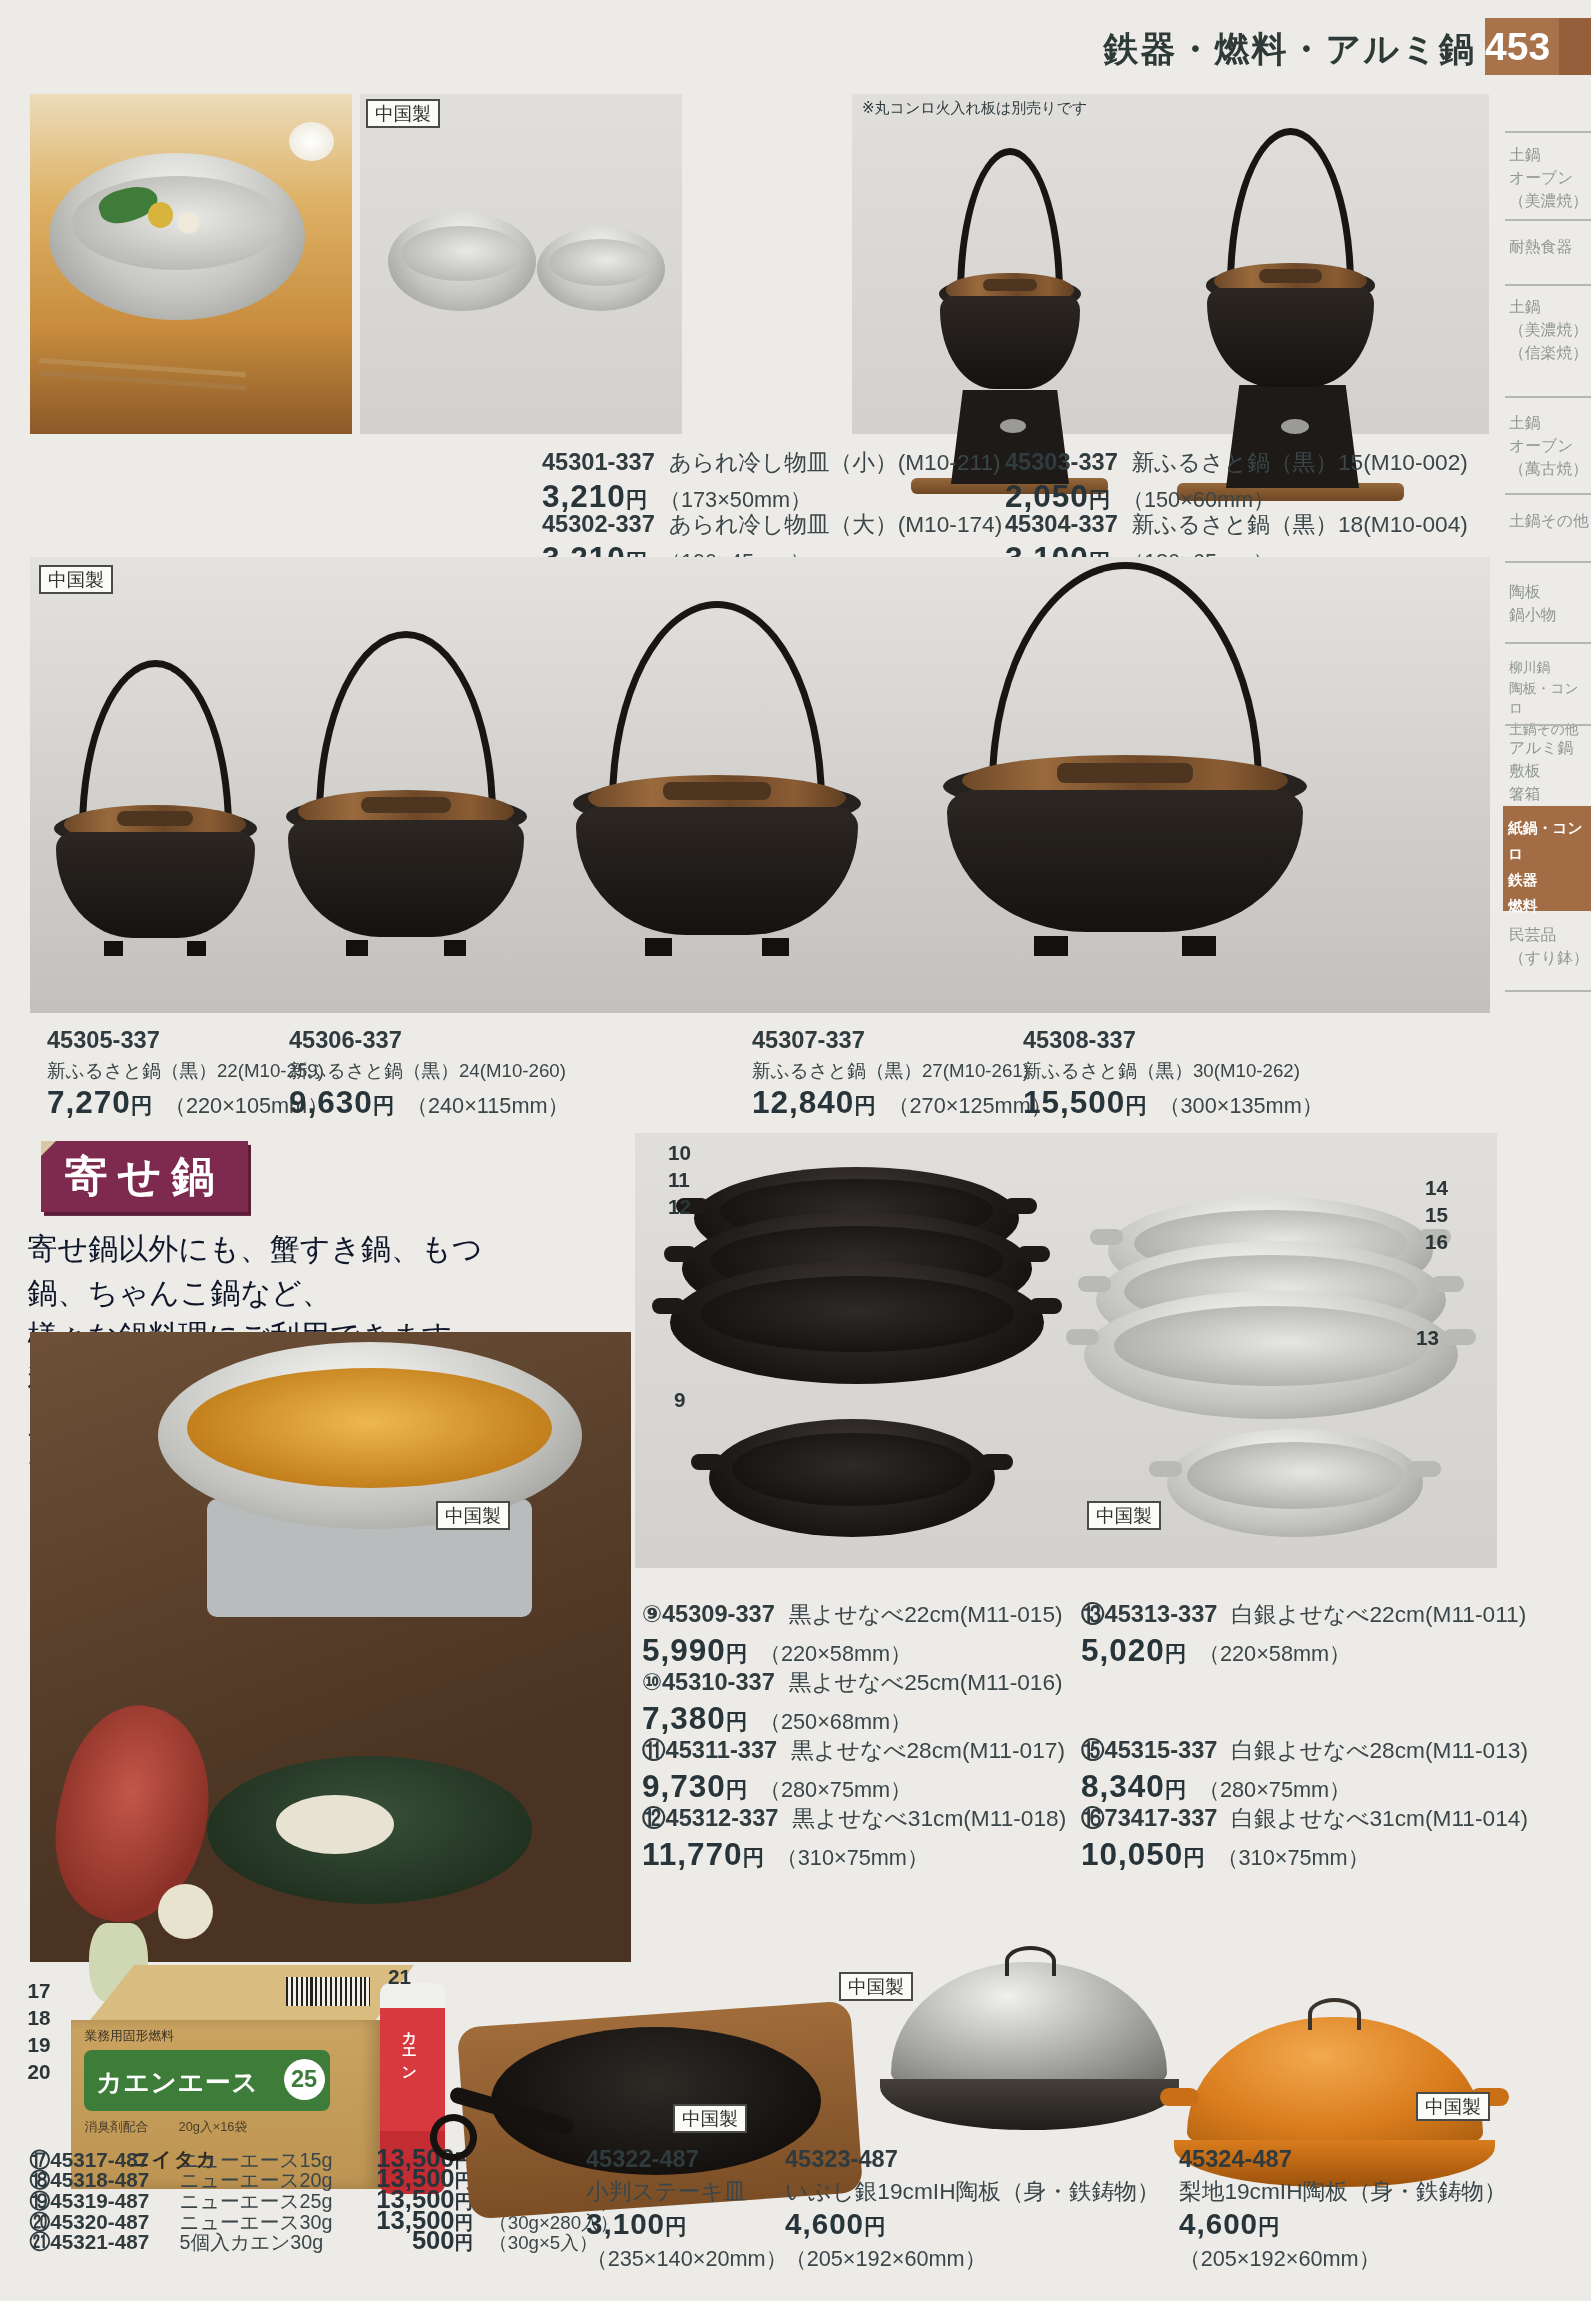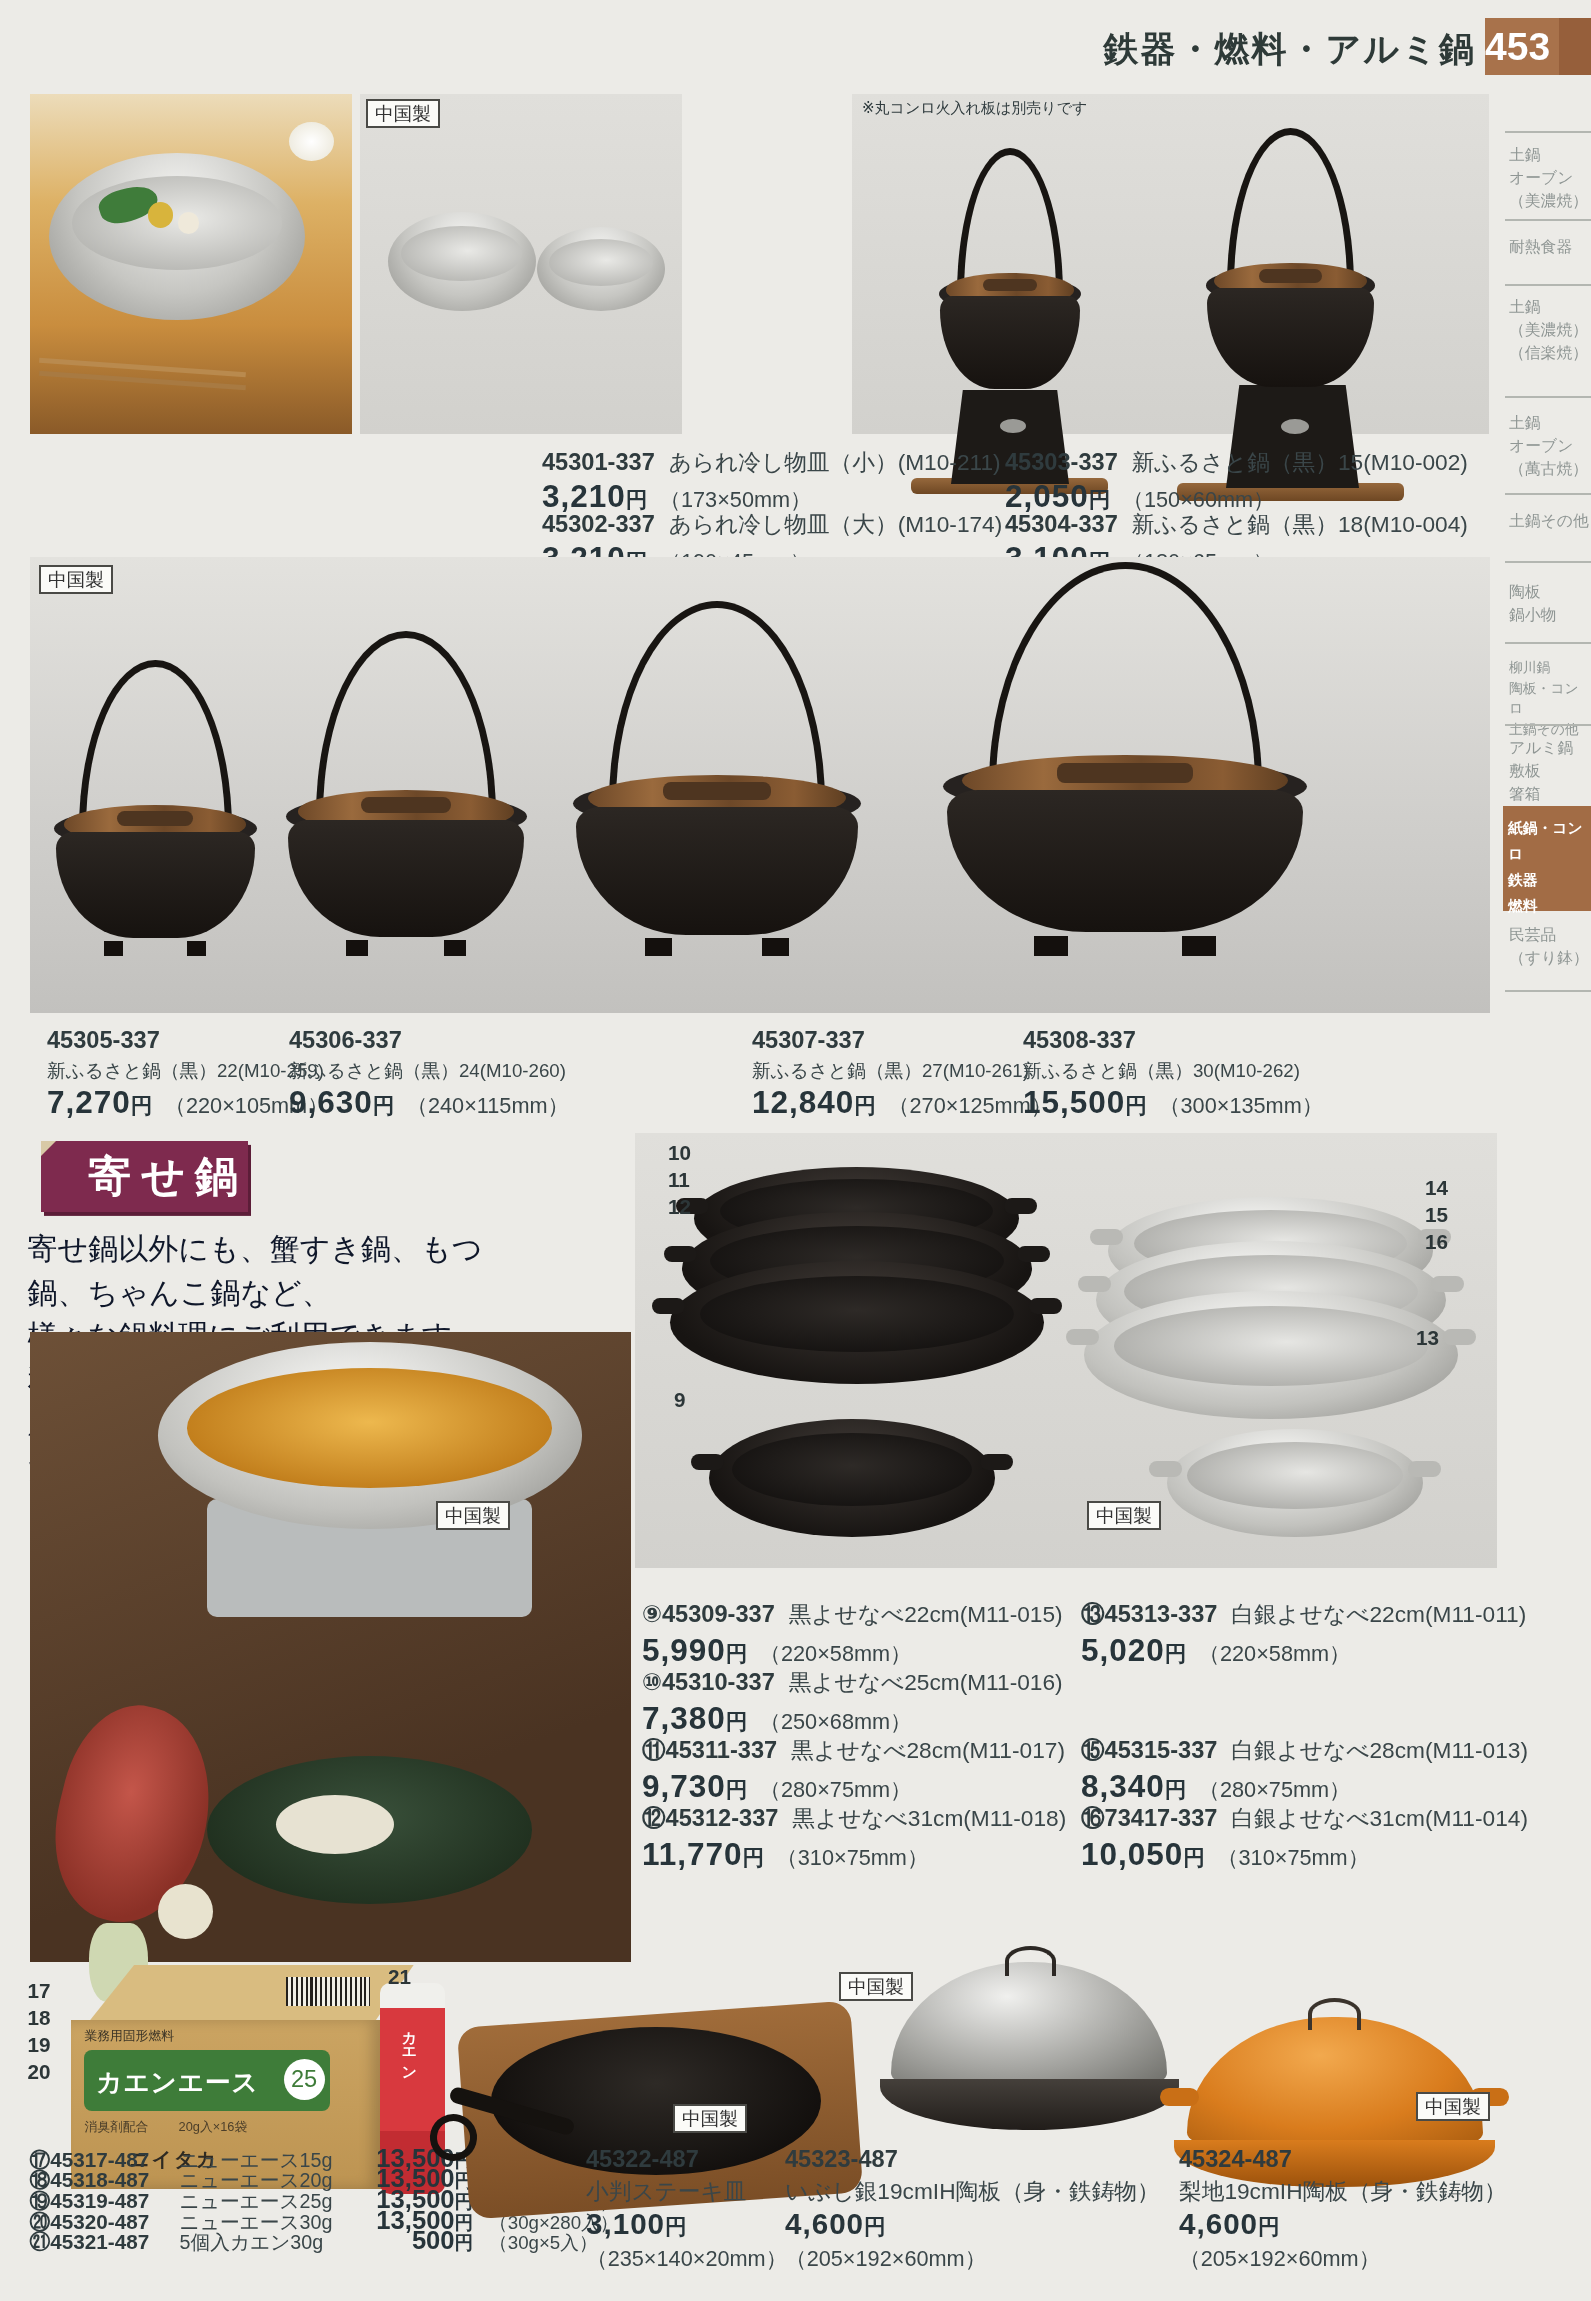--- a/index.html
+++ b/index.html
@@ -27,21 +27,21 @@
   .yen{font-weight:bold;color:#27343a;font-size:21.7px;}
   .size{color:#3a4649;font-size:21.7px;margin-left:11.8px;}
   .prod{position:absolute;}
   .prod .ln{line-height:29.6px;white-space:nowrap;}
   .china{position:absolute;background:#fbfbf8;border:2px solid #4a4a46;color:#333;
          font-size:18.7px;padding:1px 6.9px;line-height:1.25;white-space:nowrap;}
   .note{position:absolute;color:#2f3b3e;font-size:15px;white-space:nowrap;}
   .numlabel{position:absolute;color:#2c3638;font-size:20.7px;font-weight:bold;line-height:1.3;white-space:pre-line;}
   
   .yose-badge{position:absolute;left:41px;top:1141px;width:207px;height:71px;background:#7e2a4e;
-              box-shadow:3px 3.9px 0 #5c1d38;color:#fff;text-align:right;line-height:71px;
+              box-shadow:3px 3.9px 0 #5c1d38;color:#fff;text-align:center;line-height:71px;
               font-family:"Liberation Serif","DejaVu Serif",serif;font-size:43px;font-weight:bold;letter-spacing:9.9px;}
   .yose-fold{position:absolute;left:41px;top:1141px;width:0;height:0;
              border-top:15.8px solid #d8c9a6;border-right:15.8px solid transparent;}
   .yose-desc{position:absolute;left:27.6px;top:1227px;width:463px;color:#0f172a;
              font-family:"Liberation Serif","DejaVu Serif",serif;font-size:30px;line-height:1.45;white-space:pre-line;}
   .yprod{position:absolute;}
   .yprod .ln{line-height:32.5px;white-space:nowrap;}
   
   .fuel-row{position:absolute;display:flex;align-items:baseline;white-space:nowrap;}
   .f-code{width:150px;font-weight:bold;font-size:20.7px;color:#2f3b3e;}
@@ -346,21 +346,21 @@
     <div class="ln"><span class="price">10,050</span><span class="yen">円</span><span class="size">（310×75mm）</span></div>
   </div>
 
   <div class="abs" style="left:29.6px;top:1955px;width:433px;height:266px">
     <div class="abs" style="left:59px;top:9.9px;width:325px;height:57px;background:#d9bc80;clip-path:polygon(14% 0,100% 0,88% 100%,0 100%)"></div>
     <div class="abs" style="left:256px;top:21.7px;width:84px;height:29.6px;background:repeating-linear-gradient(90deg,#24201c 0 2px,#f2efe6 2px 4.9px)"></div>
     <div class="abs" style="left:41px;top:65px;width:311px;height:169px;background:linear-gradient(180deg,#cba462,#bd9452);box-shadow:inset -9.9px 0 13.8px rgba(0,0,0,.18)">
       <div class="abs" style="left:13.8px;top:7.9px;font-size:12.8px;color:#3c3426">業務用固形燃料</div>
       <div class="abs" style="left:13.8px;top:29.6px;width:246px;height:61px;background:#3e7c39;border-radius:7.9px">
         <span class="abs" style="left:11.8px;top:15.8px;color:#fff;font-weight:bold;font-size:25.6px;letter-spacing:1px">カエンエース</span>
-        <span class="abs" style="right:5.9px;top:9.9px;width:41px;height:41px;border-radius:50%;background:#fff;color:#3e7c39;font-weight:normal;font-size:23.6px;text-align:center;line-height:41px">25</span>
+        <span class="abs" style="right:5.9px;top:9.9px;width:41px;height:41px;border-radius:50%;background:#fff;color:#3e7c39;font-weight:bold;font-size:23.6px;text-align:center;line-height:41px">25</span>
       </div>
       <div class="abs" style="left:13.8px;top:99px;font-size:12.8px;color:#4c3f2a">消臭剤配合</div>
       <div class="abs" style="left:108px;top:99px;font-size:12.8px;color:#4c3f2a">20g入×16袋</div>
       <div class="abs" style="left:59px;top:126px;font-size:19.7px;font-weight:bold;color:#2e2a22;letter-spacing:2px">ニイタカ</div>
     </div>
     <div class="abs" style="left:353px;top:65px;width:53px;height:169px;background:#a67f44"></div>
     <div class="abs" style="left:350px;top:27.6px;width:65px;height:211px;border-radius:9.9px;background:linear-gradient(180deg,#f0f0ec 0 12%,#d8393e 12% 70%,#c22c32 70%)">
       <span class="abs" style="left:19.7px;top:39px;color:#fff;font-weight:bold;font-size:14.8px;writing-mode:vertical-rl">カエン</span>
     </div>
   </div>

